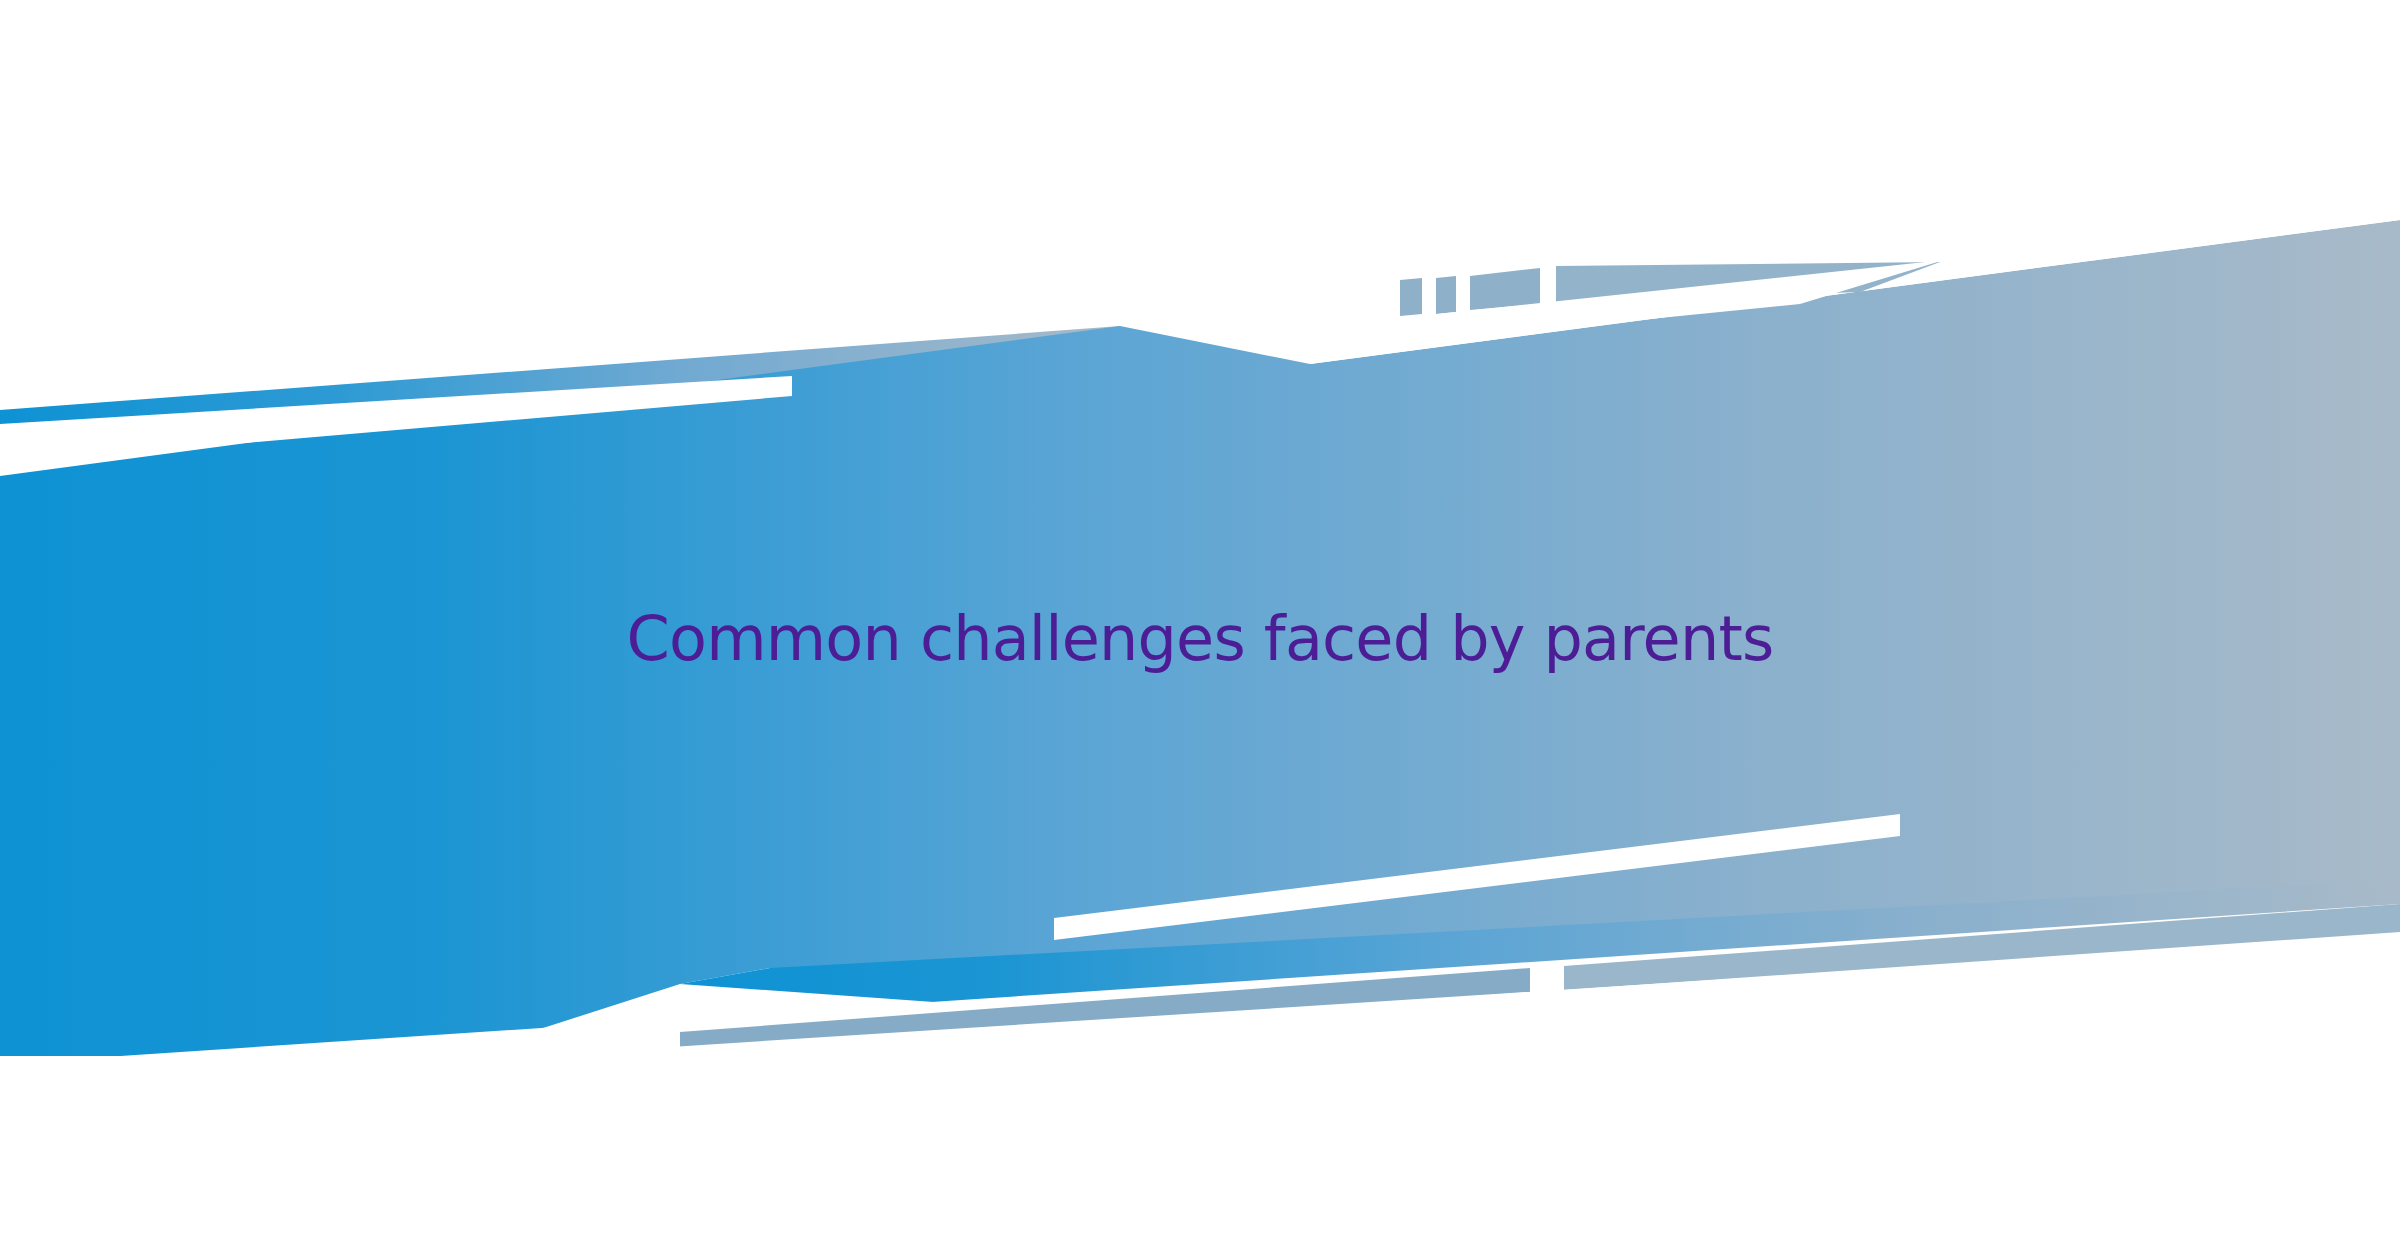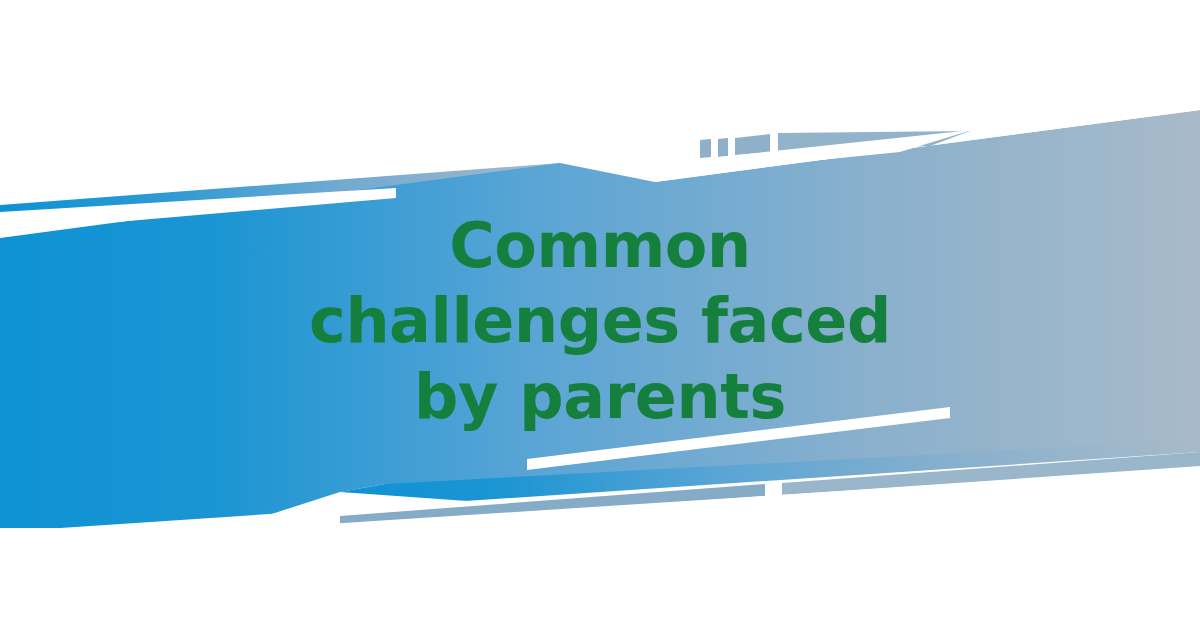--- a/index.html
+++ b/index.html
@@ -37,25 +37,25 @@
     display: flex;
     align-items: center;
     justify-content: center;
     pointer-events: none;
   }
   #banner-title {
     margin: 0;
     width: 640px;
     text-align: center;
     font-family: "DejaVu Sans", "Liberation Sans", sans-serif;
-    font-weight: 700;
-    font-size: 62px;
+    font-weight: 400;
+    font-size: 31px;
     line-height: 1.22;
     letter-spacing: -0.4px;
-    color: #15803d;
+    color: #4c1d95;
     transform: translateY(6px);
     -webkit-font-smoothing: antialiased;
   }
 </style>
 </head>
 <body>
 
 <div id="banner-canvas">
 
   <svg id="banner-art" viewBox="0 0 1200 630" preserveAspectRatio="none" xmlns="http://www.w3.org/2000/svg">

